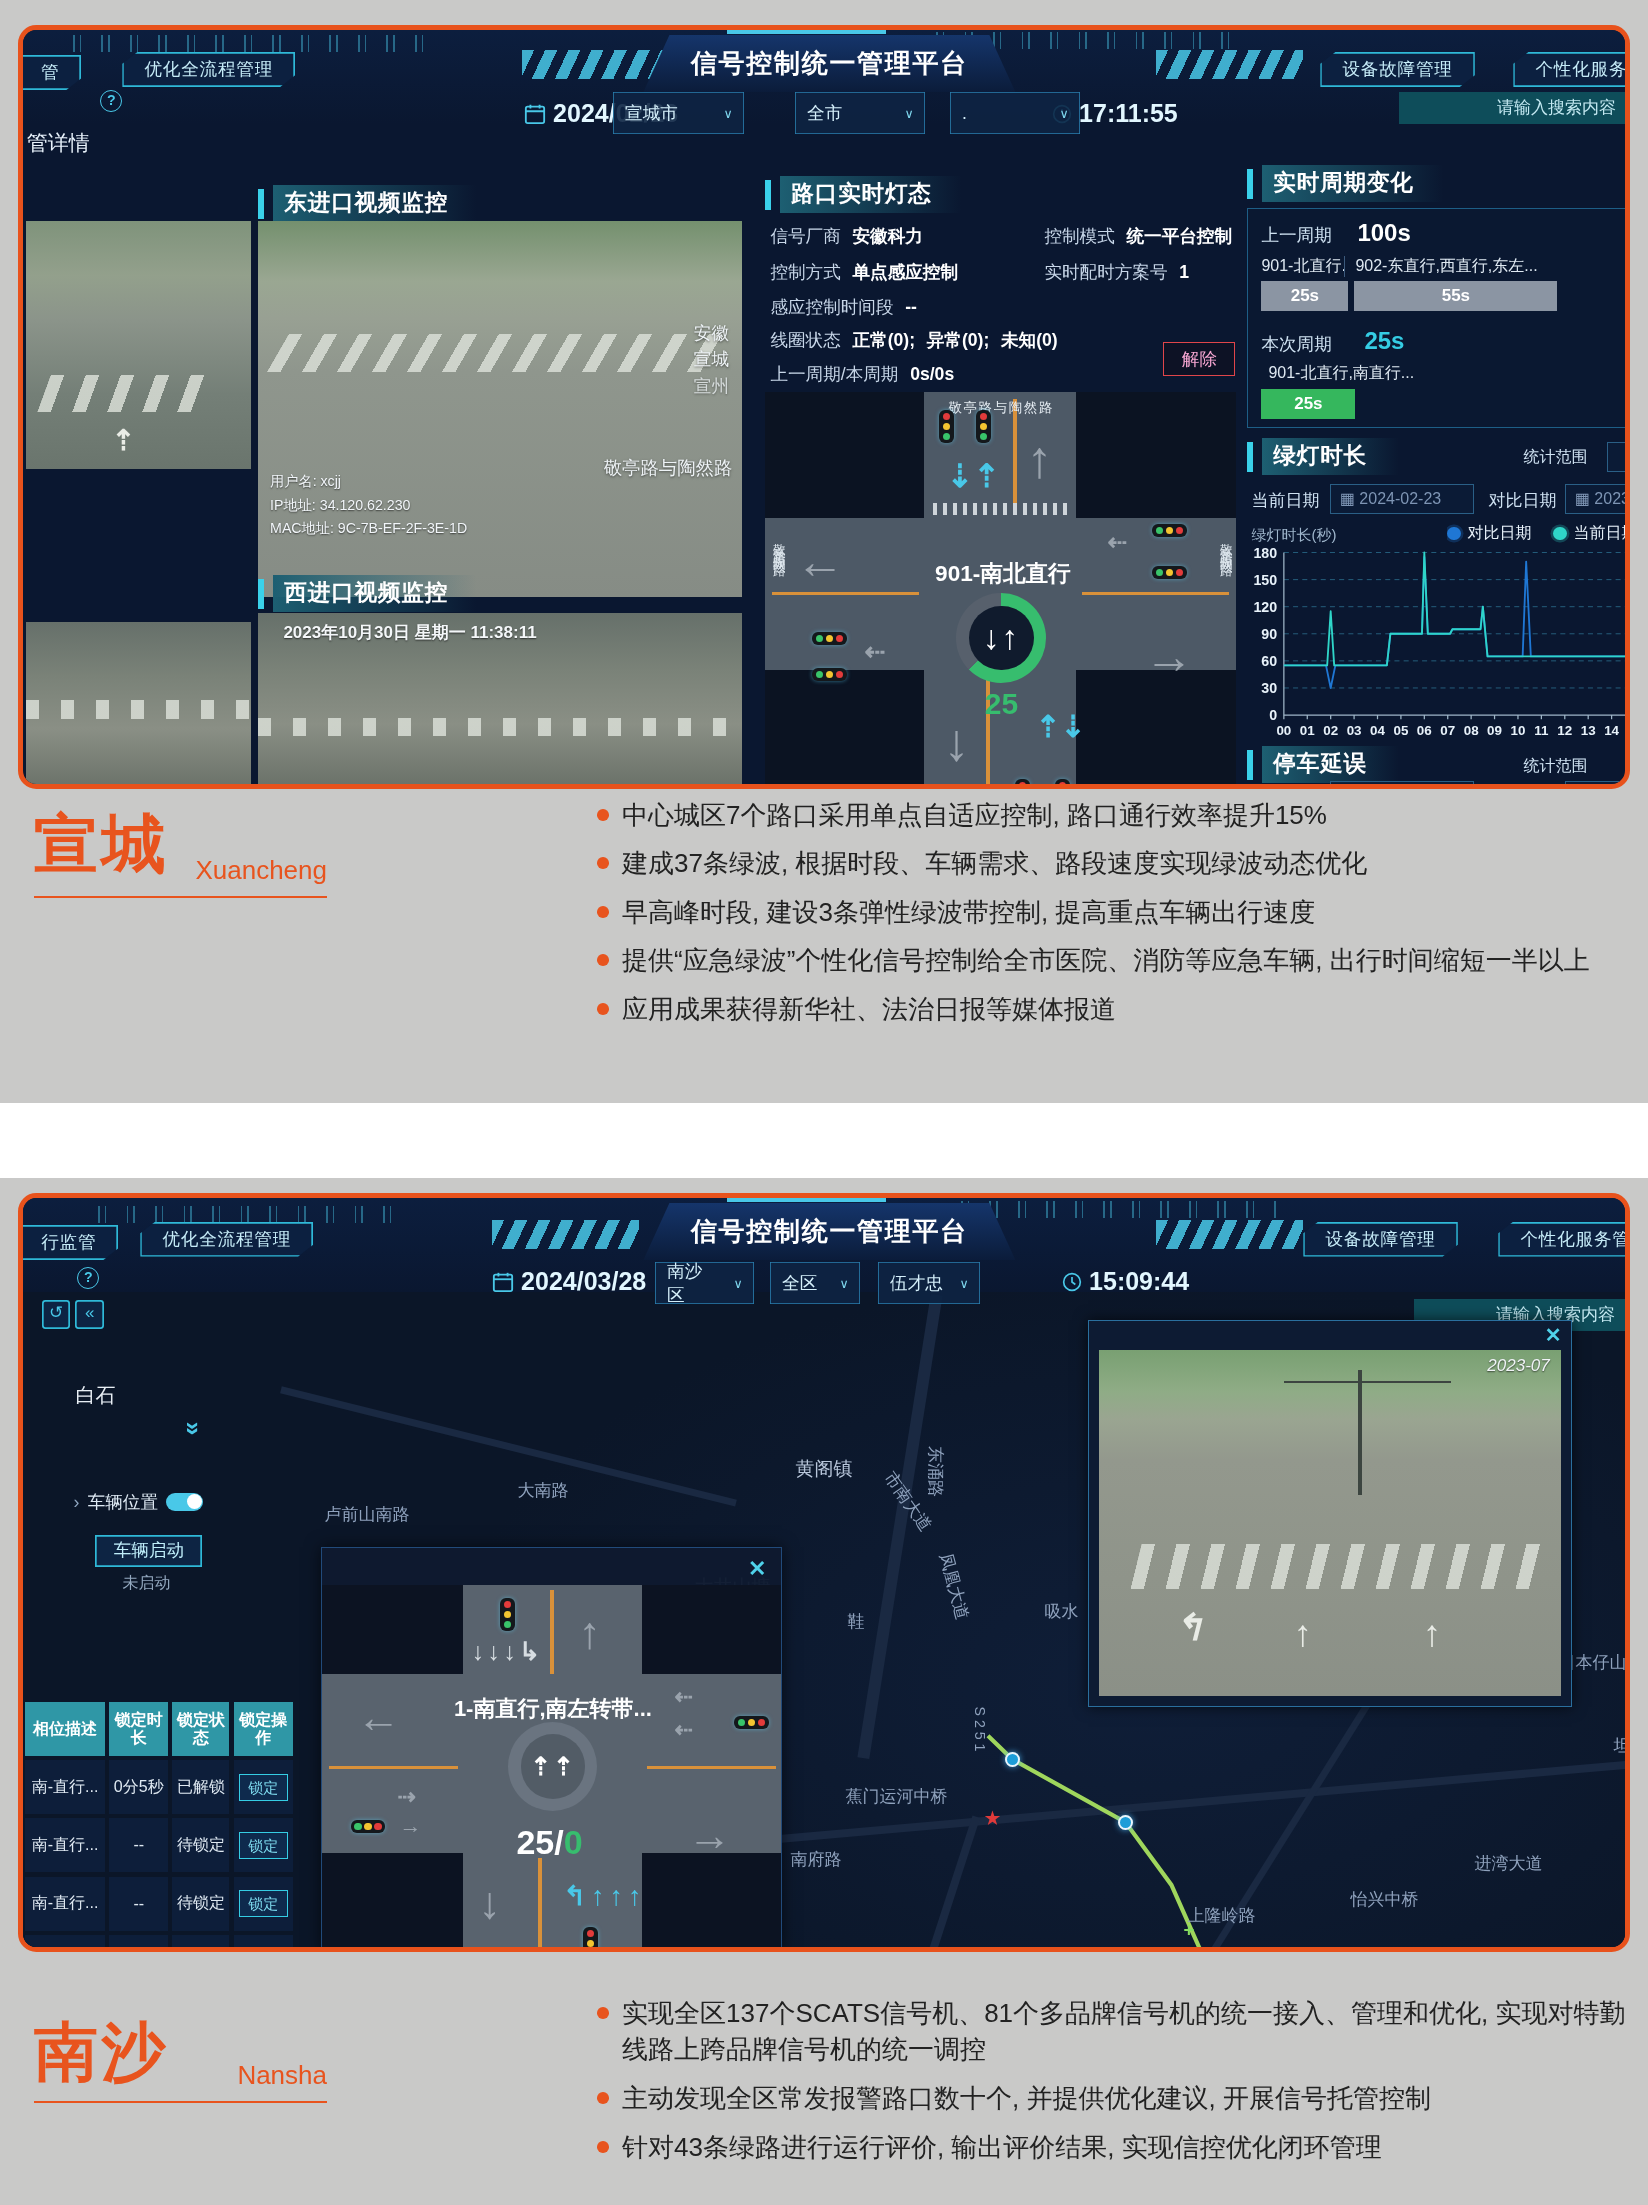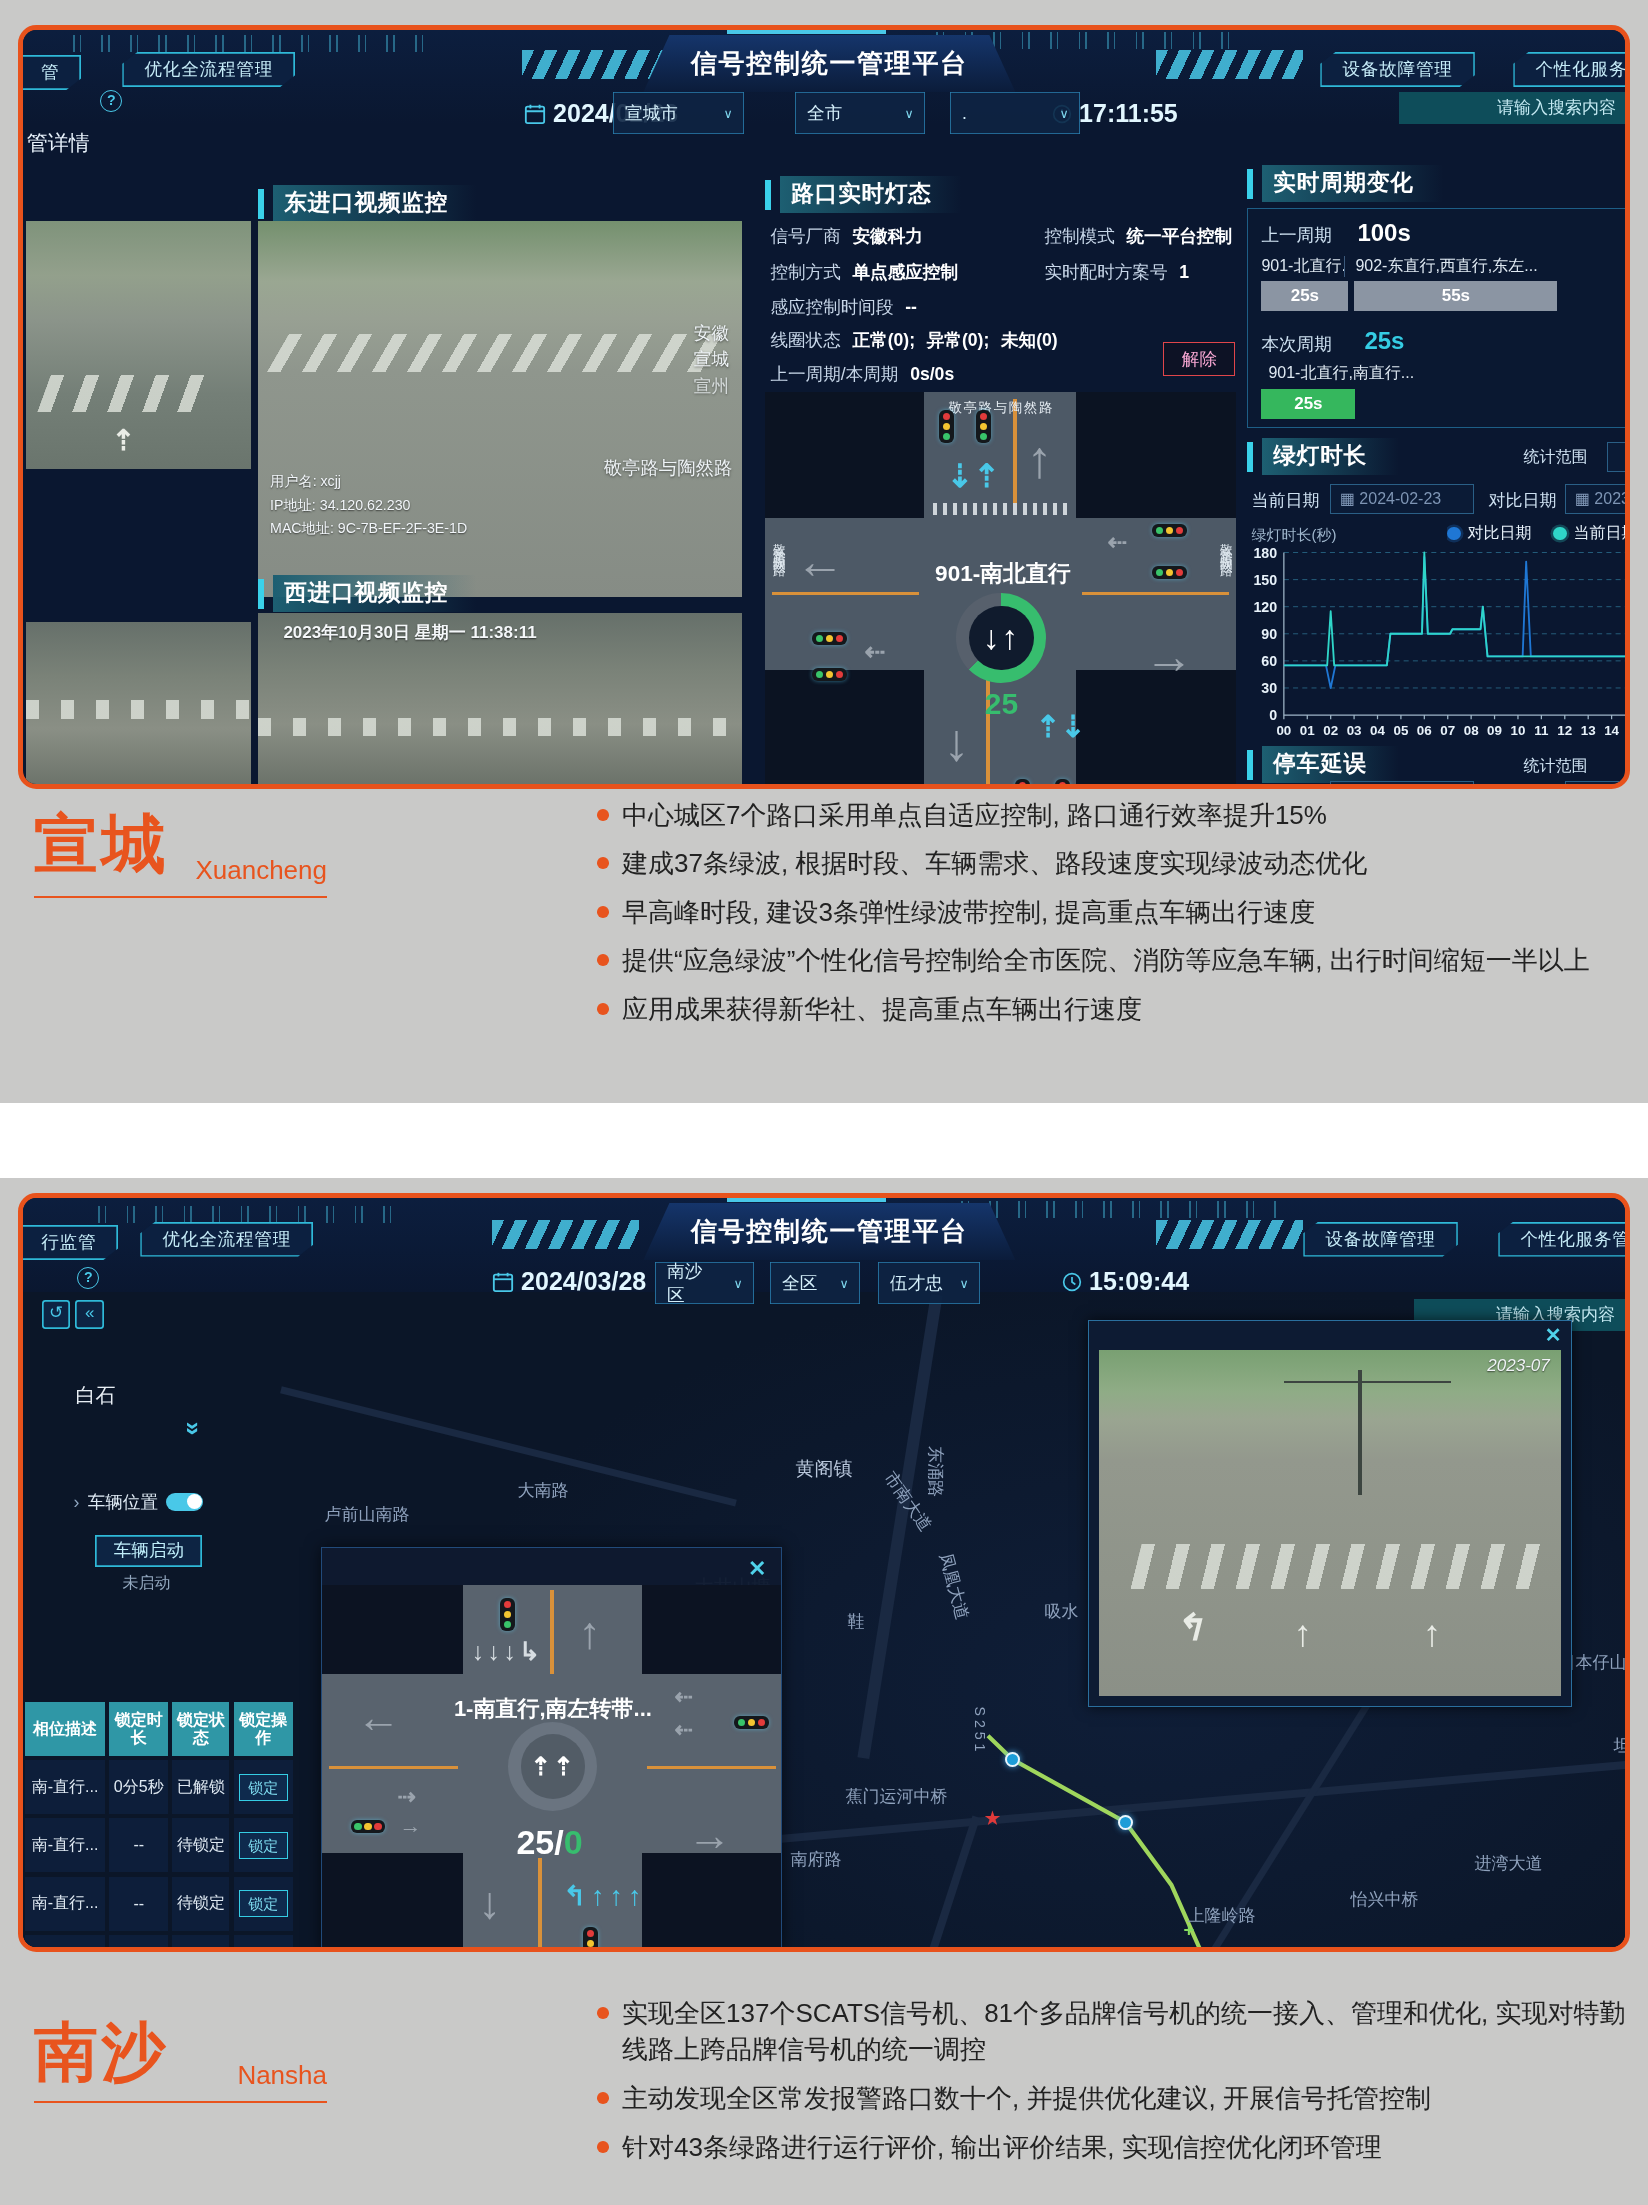--- a/index.html
+++ b/index.html
@@ -392,21 +392,21 @@
   <div class="sect-title" style="left:34px;top:801px;width:293px;height:97px;">
     <div class="cn">宣城</div>
     <div class="en">Xuancheng</div>
     <div class="ul"></div>
   </div>
   <div class="bullets" style="left:597px;top:798px;width:1047px;gap:12.6px;">
     <div class="bullet"><span class="dot"></span><span>中心城区7个路口采用单点自适应控制, 路口通行效率提升15%</span></div>
     <div class="bullet"><span class="dot"></span><span>建成37条绿波, 根据时段、车辆需求、路段速度实现绿波动态优化</span></div>
     <div class="bullet"><span class="dot"></span><span>早高峰时段, 建设3条弹性绿波带控制, 提高重点车辆出行速度</span></div>
     <div class="bullet"><span class="dot"></span><span>提供“应急绿波”个性化信号控制给全市医院、消防等应急车辆, 出行时间缩短一半以上</span></div>
-    <div class="bullet"><span class="dot"></span><span>应用成果获得新华社、提高重点车辆出行速度</span></div>
+    <div class="bullet"><span class="dot"></span><span>应用成果获得新华社、法治日报等媒体报道</span></div>
   </div>
 
   <div class="dash" id="dash2">
     <div class="in">
       <div class="map">
         <div class="mroad" style="left:871px;top:0;width:11.7px;height:469px;transform:rotate(9deg);"></div>
         <div class="mroad" style="left:452px;top:519px;width:1156px;height:8.4px;transform:rotate(-5deg);"></div>
         <div class="mroad" style="left:251px;top:151px;width:469px;height:6.7px;transform:rotate(14deg);"></div>
         <div class="mroad" style="left:1290px;top:276px;width:6.7px;height:436px;transform:rotate(32deg);"></div>
         <div class="mroad" style="left:913px;top:519px;width:8.4px;height:235px;transform:rotate(18deg);"></div>

